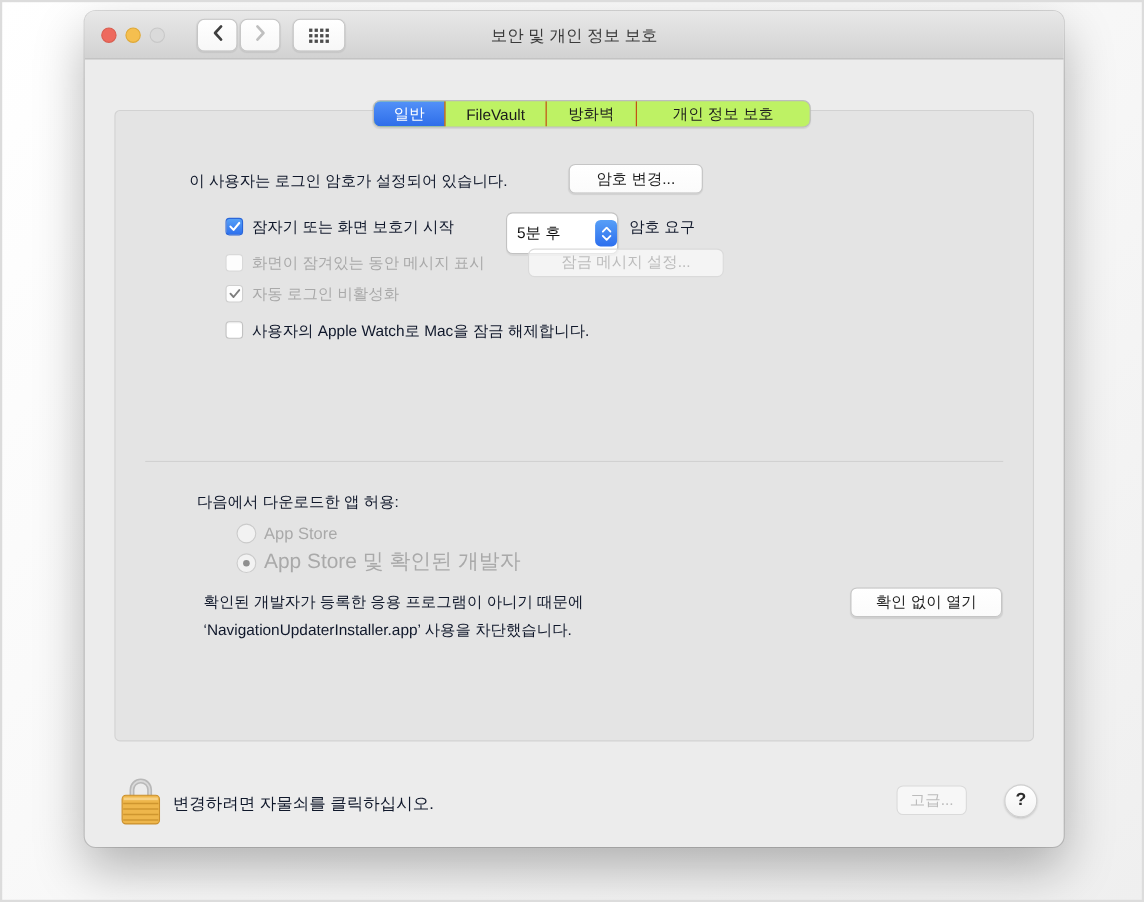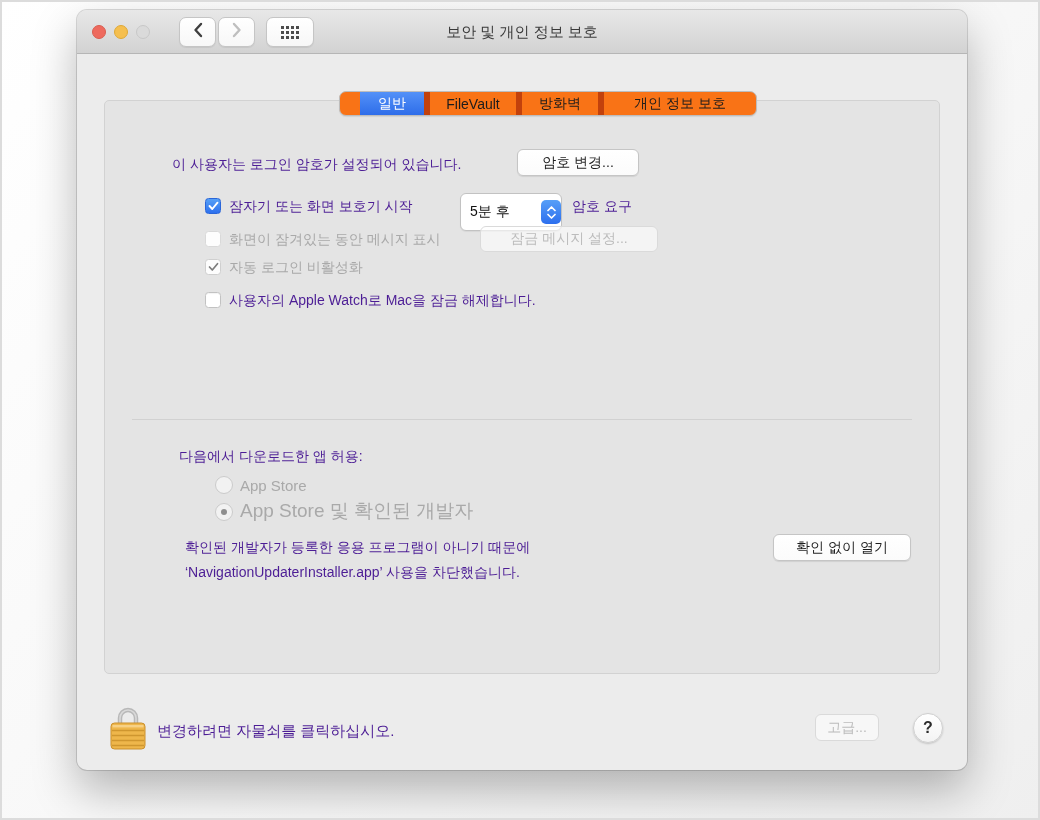--- a/index.html
+++ b/index.html
@@ -48,31 +48,31 @@
     display:flex; align-items:center; padding-left:6px;
   }
   .caret { width:1.5px; height:15px; background:#1c1c1c; margin-left:3px; }
   .search-placeholder { color:#b3b3b3; font-size:14px; margin-left:1px; }
   .panel {
     position:absolute; left:27px; top:90px; width:836px; height:574px;
     background:#e4e4e4; border:1px solid #d2d2d2; border-radius:5px;
   }
   .tabs {
     position:absolute; left:262px; top:81px; height:25px; display:flex;
-    background:#f97316; border:1px solid #bdbdbd; border-radius:7px;
-    box-shadow:0 1px 1px rgba(0,0,0,.08); overflow:hidden;padding-left:20px;
+    background:#bef264; border:1px solid #bdbdbd; border-radius:7px;
+    box-shadow:0 1px 1px rgba(0,0,0,.08); overflow:hidden;
   }
   .tab {
     display:flex; align-items:center; justify-content:center;
-    font-size:14px; color:#1c1c1c; border-left:6px solid #c2410c; height:100%;
+    font-size:14px; color:#1c1c1c; border-left:1px solid #c2410c; height:100%;
   }
   .tab:first-child { border-left:none; }
   .tab.selected { background:linear-gradient(#5391f8,#2e6de9); color:#fff; }
   .tab-w1 { width:64px; } .tab-w2 { width:92px; } .tab-w3 { width:82px; } .tab-w4 { width:158px; }
-  .lbl { position:absolute; font-size:14px; color:#4c1d95; line-height:17px; white-space:nowrap; }
+  .lbl { position:absolute; font-size:14px; color:#0f172a; line-height:17px; white-space:nowrap; }
   .lbl.dis { color:#a9a9a9; }
   .btn {
     position:absolute; background:linear-gradient(#ffffff,#fbfbfb);
     border:1px solid #c5c5c5; border-radius:6px;
     box-shadow:0 1px 1px rgba(0,0,0,.09);
     font-size:14px; color:#1d1d1d;
     display:flex; align-items:center; justify-content:center; white-space:nowrap;text-align:right;
   }
   .btn.disabled { color:#bcbcbc; border-color:#dadada; background:rgba(255,255,255,.6); box-shadow:none; }
   .cb { position:absolute; width:16px; height:16px; border-radius:3.5px;

